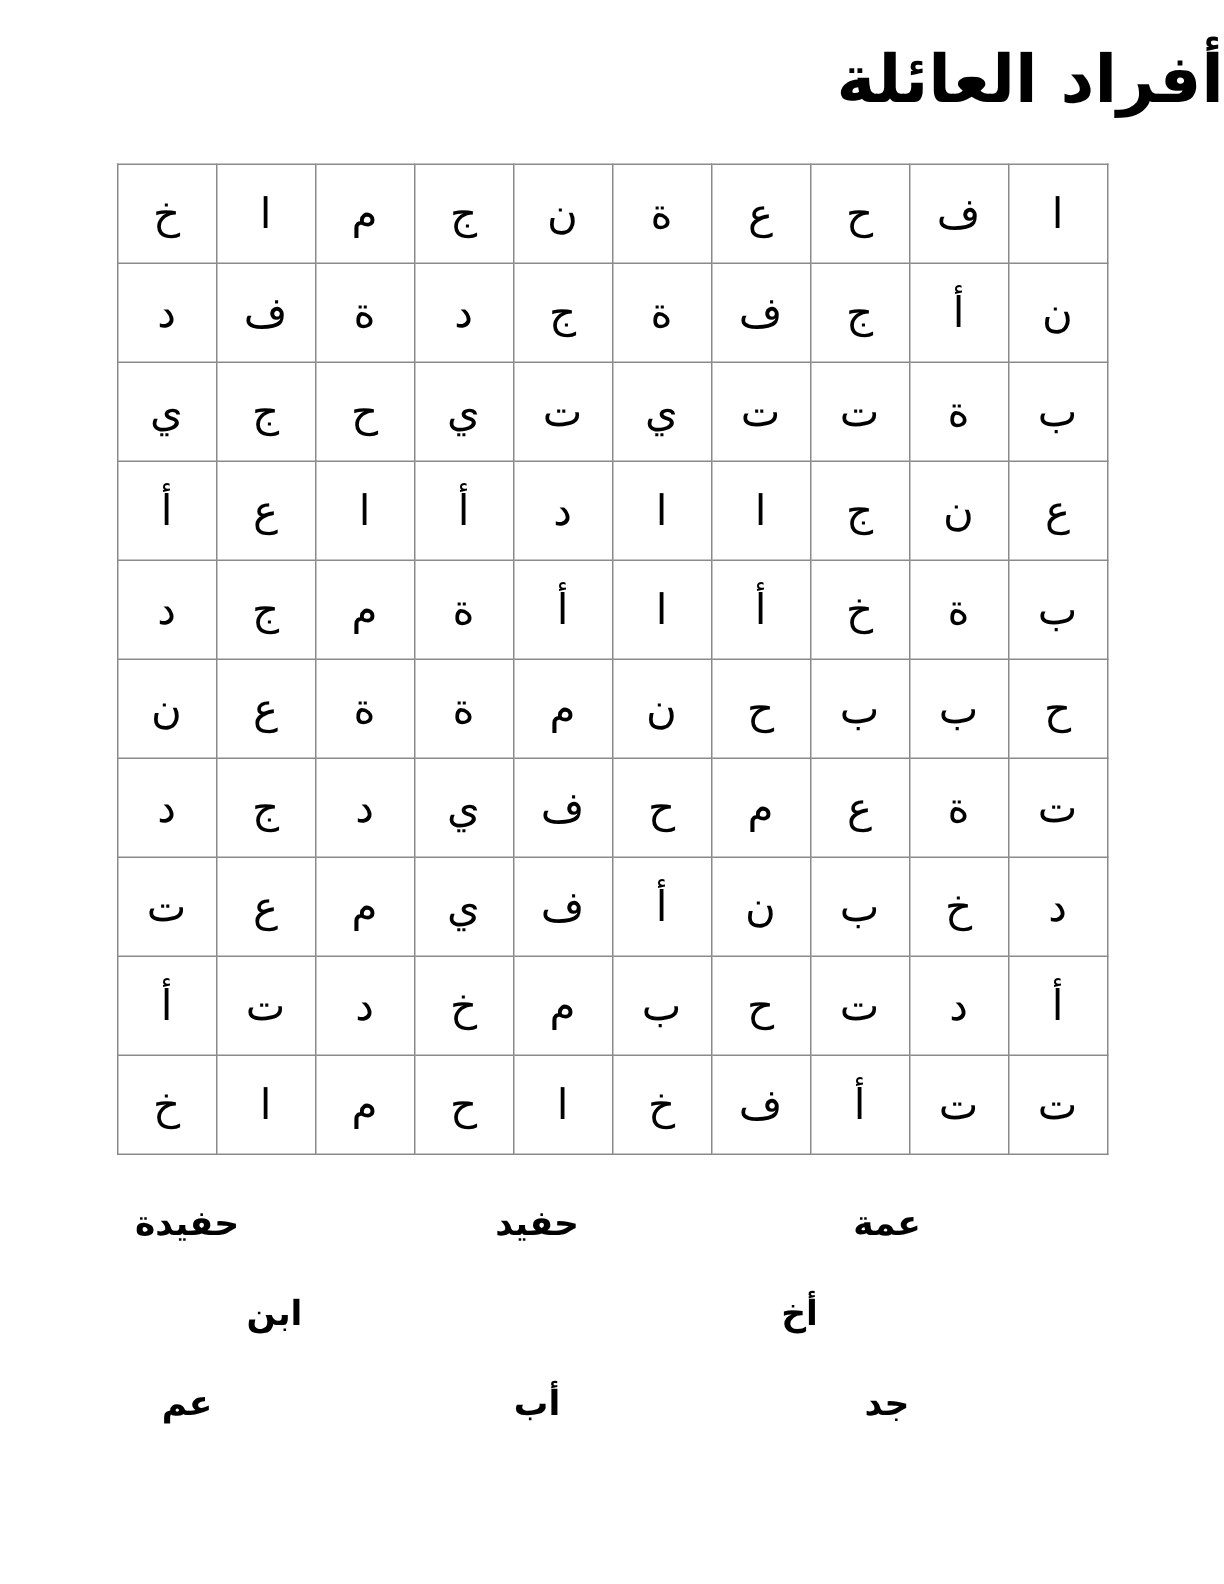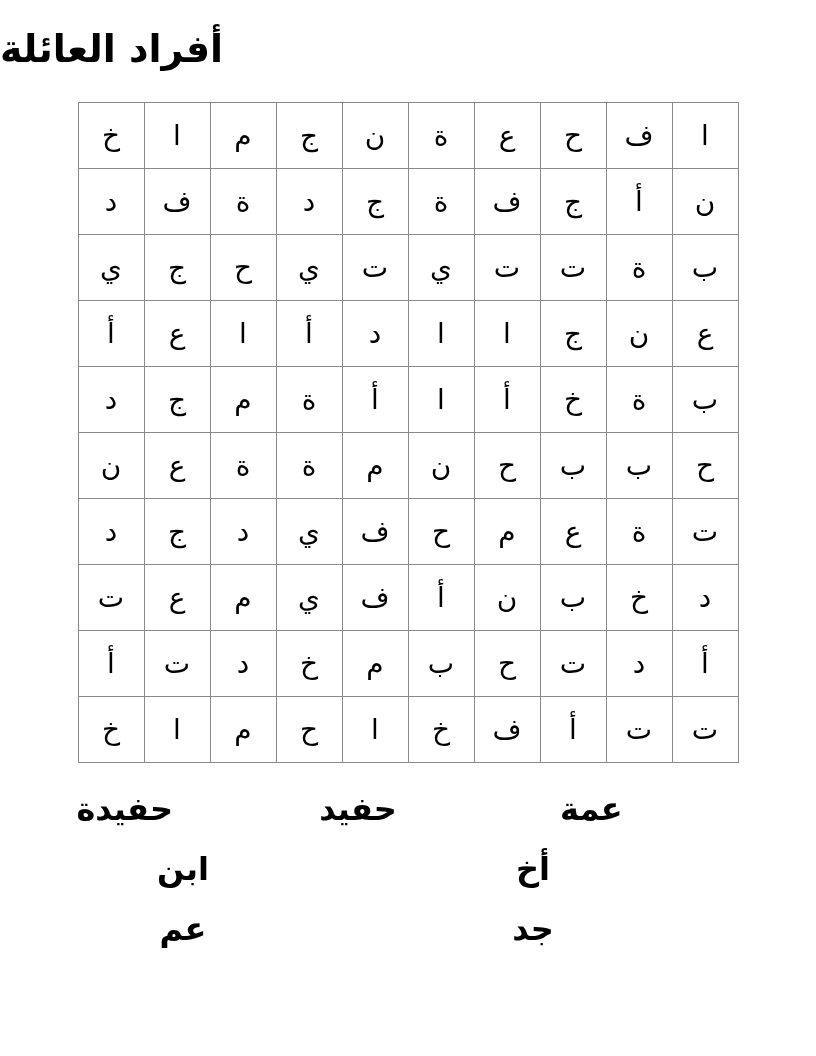--- a/index.html
+++ b/index.html
@@ -16,22 +16,22 @@
   }
   .page {
     width: 816px;
     height: 1056px;
     background: #ffffff;
     position: relative;
   }
   .title {
     margin: 0;
     padding-top: 26px;
-    text-align: left;
-    font-size: 38px;
+    text-align: right;
+    font-size: 44px;
     font-weight: bold;
     line-height: 1.25;
     direction: rtl;
   }
   table.grid {
     border-collapse: collapse;
     table-layout: fixed;
     margin: 28px auto 0 auto;
   }
   table.grid td {
@@ -50,21 +50,21 @@
     width: 700px;
     margin: 16px 0 0 8px;
   }
   .word-row {
     display: flex;
     direction: rtl;
   }
   .word {
     flex: 1 1 0;
     text-align: center;
-    font-size: 32px;
+    font-size: 23px;
     font-weight: bold;
     line-height: 60px;
     white-space: nowrap;
   }
 </style>
 </head>
 <body>
 
 <div class="page">
 
@@ -200,17 +200,18 @@
         <span class="word">عمة</span>
         <span class="word">حفيد</span>
         <span class="word">حفيدة</span>
       </div>
       <div class="word-row">
         <span class="word">أخ</span>
         <span class="word">ابن</span>
       </div>
       <div class="word-row">
         <span class="word">جد</span>
+        <span class="word">أب</span>
         <span class="word">عم</span>
       </div>
     </div>
 
 </div>
 
 </body></html>

